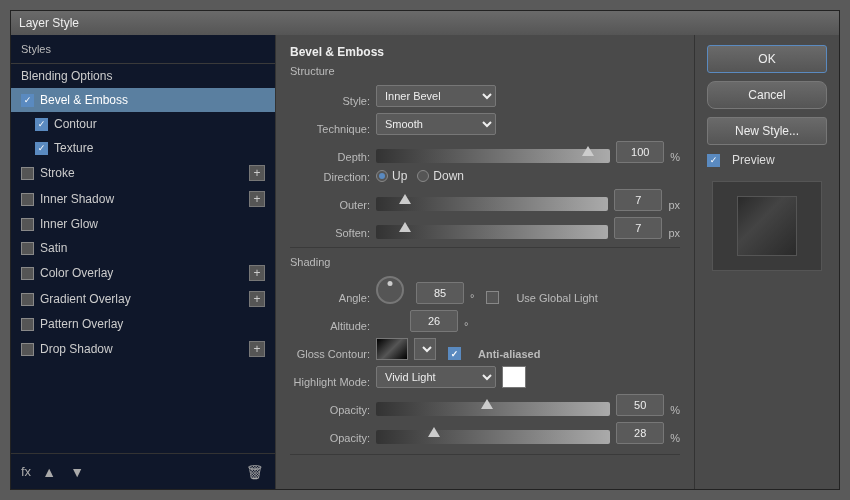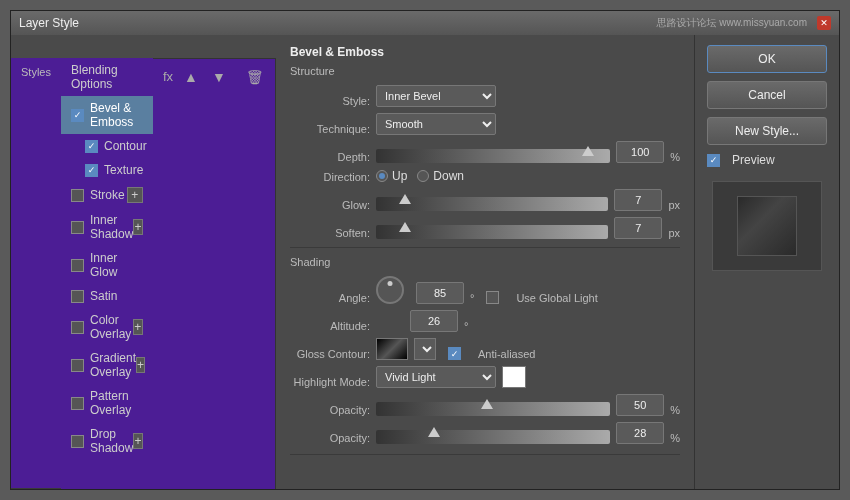--- a/index.html
+++ b/index.html
@@ -51,26 +51,25 @@
       color: #aaa;
     }
     .content {
       display: flex;
       flex: 1;
       overflow: hidden;
     }
     
     .left-panel {
       width: 265px;
-      background: #4c1d95;
+      background: #0f172a;
       border-right: 1px solid #333;
       display: flex;
-      flex-direction: row;
+      flex-direction: column;
       flex-shrink: 0;
-      margin-top: 23px;
     }
     .left-panel-header {
       padding: 8px 10px;
       font-size: 11px;
       color: #bbb;
       border-bottom: 1px solid #3a3a3a;
     }
     .layer-list {
       flex: 1;
       overflow-y: auto;
@@ -321,21 +320,21 @@
       border-radius: 3px;
     }
     .cancel-btn {
       width: 120px;
       height: 28px;
       background: linear-gradient(to bottom, #6a6a6a, #555);
       border: 1px solid #777;
       color: #eee;
       font-size: 12px;
       cursor: pointer;
-      border-radius: 3px;
+      border-radius: 8px;
     }
     .new-style-btn {
       width: 120px;
       height: 28px;
       background: linear-gradient(to bottom, #6a6a6a, #555);
       border: 1px solid #777;
       color: #eee;
       font-size: 12px;
       cursor: pointer;
       border-radius: 3px;
@@ -364,24 +363,20 @@
     }
     select { cursor: pointer; }
   </style>
 </head>
 <body>
 
 <div class="window">
 
   <div class="titlebar">
     <span class="titlebar-title">Layer Style</span>
-    <div style="display:flex;align-items:center;gap:10px;">
-      <span class="watermark">思路设计论坛  www.missyuan.com</span>
-      <div class="close-btn">✕</div>
-    </div>
   </div>
 
   <div class="content">
 
     <div class="left-panel">
       <div class="left-panel-header">Styles</div>
       <div class="layer-list">
 
         <div class="layer-item">
           <span>Blending Options</span>
@@ -499,21 +494,21 @@
             <span>Up</span>
           </div>
           <div class="radio-item">
             <div class="radio-circle"></div>
             <span>Down</span>
           </div>
         </div>
       </div>
 
       <div class="form-row">
-        <span class="form-label">Glow:</span>
+        <span class="form-label">Outer:</span>
         <div class="slider-container">
           <div class="slider-thumb" style="left:10%;"></div>
         </div>
         <input class="form-input" type="text" value="7" style="">
         <span class="unit-label">px</span>
       </div>
 
       <div class="form-row">
         <span class="form-label">Soften:</span>
         <div class="slider-container">
@@ -546,21 +541,21 @@
           <input class="form-input" type="text" value="26" style="margin-left: 34px;">
           <span class="unit-label">°</span>
         </div>
 
         <div class="form-row">
           <span class="form-label">Gloss Contour:</span>
           <div class="gloss-preview"></div>
           <select style="width:22px;height:22px;background:#5a5a5a;border:1px solid #777;color:#eee;font-size:10px;">
             <option>▼</option>
           </select>
-          <div class="checkbox-inline" style="margin-left:6px;">
+          <div class="checkbox-inline" style="margin-left:6px;font-weight:bold;">
             <div class="checkbox checked"></div>
             <span>Anti-aliased</span>
           </div>
         </div>
 
         <div class="form-row">
           <span class="form-label">Highlight Mode:</span>
           <select class="form-select">
             <option>Vivid Light</option>
             <option>Normal</option>

